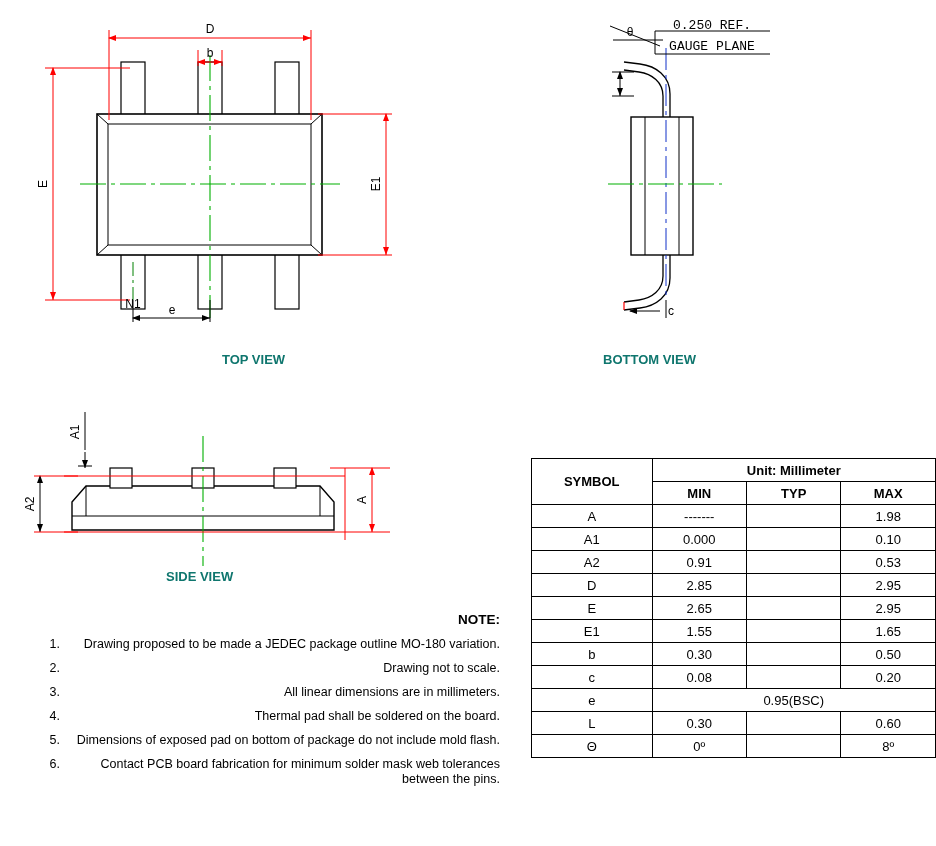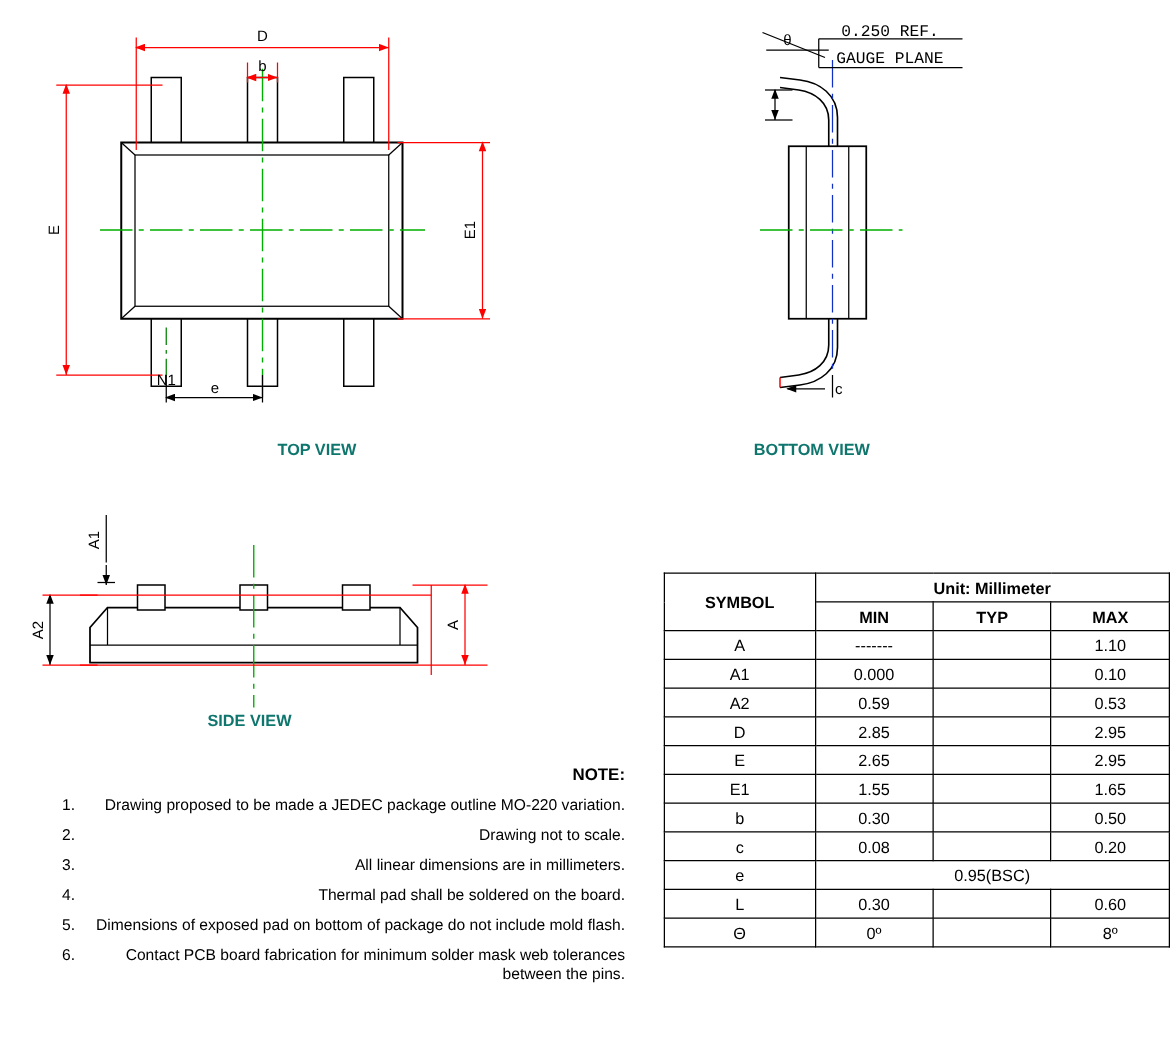--- a/index.html
+++ b/index.html
@@ -232,21 +232,21 @@
 
   <div class="viewlabel" id="top-view-label">TOP VIEW</div>
   <div class="viewlabel" id="bottom-view-label">BOTTOM VIEW</div>
   <div class="viewlabel" id="side-view-label">SIDE VIEW</div>
 
   <div id="notes-block">
     <div id="notes-title">NOTE:</div>
 
     <div class="note-row">
       <div class="note-num">1.</div>
-      <div class="note-text">Drawing proposed to be made a JEDEC package outline MO-220 variation.</div>
+      <div class="note-text">Drawing proposed to be made a JEDEC package outline MO-180 variation.</div>
     </div>
     <div class="note-row">
       <div class="note-num">2.</div>
       <div class="note-text">Drawing not to scale.</div>
     </div>
     <div class="note-row">
       <div class="note-num">3.</div>
       <div class="note-text">All linear dimensions are in millimeters.</div>
     </div>
     <div class="note-row">
@@ -272,31 +272,31 @@
     <tr>
       <td class="col-min hdr">MIN</td>
       <td class="col-typ hdr">TYP</td>
       <td class="col-max hdr">MAX</td>
     </tr>
 
     <tr>
       <td>A</td>
       <td>-------</td>
       <td></td>
-      <td>1.10</td>
+      <td>1.98</td>
     </tr>
     <tr>
       <td>A1</td>
       <td>0.000</td>
       <td></td>
       <td>0.10</td>
     </tr>
     <tr>
       <td>A2</td>
-      <td>0.59</td>
+      <td>0.91</td>
       <td></td>
       <td>0.53</td>
     </tr>
     <tr>
       <td>D</td>
       <td>2.85</td>
       <td></td>
       <td>2.95</td>
     </tr>
     <tr>

